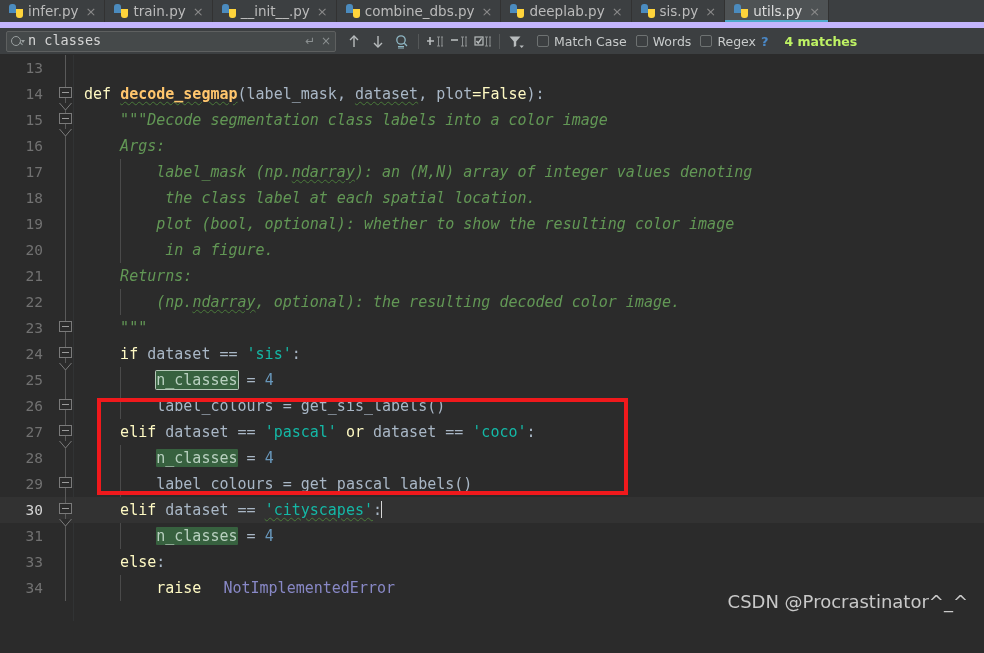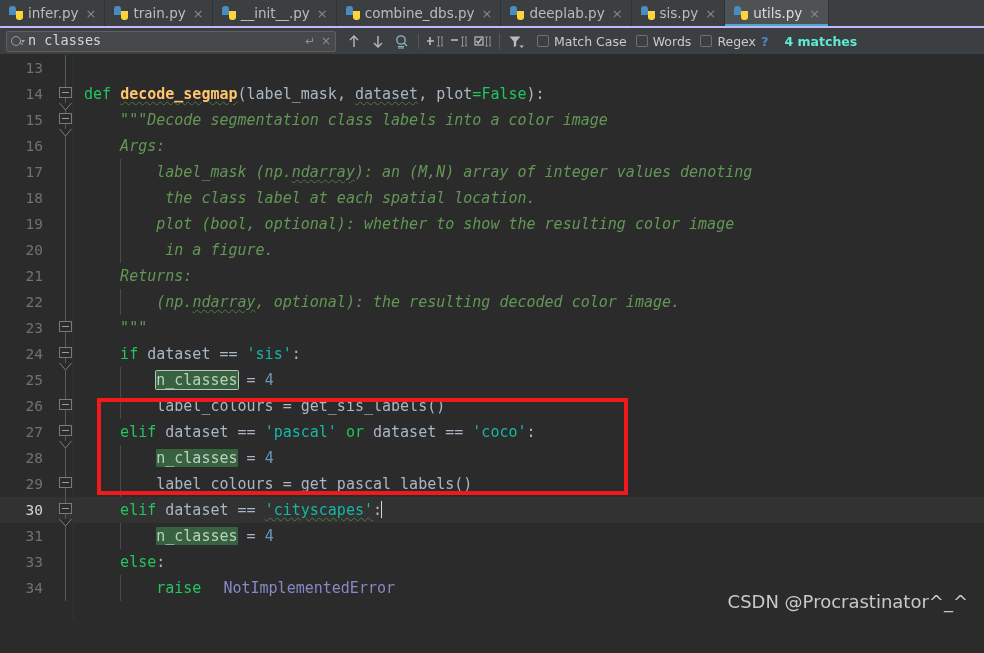--- a/index.html
+++ b/index.html
@@ -10,21 +10,21 @@
     font-family: "DejaVu Sans", sans-serif;
     overflow: hidden;
   }
 
   
   #tabbar {
     height: 28px;
     background: #3c3f41;
     display: flex;
     align-items: stretch;
-    border-bottom: 2px solid #c4b5fd;
+    border-bottom: 6px solid #c4b5fd;
     position: relative;
   }
   .tab {
     display: flex;
     align-items: center;
     gap: 5px;
     padding: 0 8px 0 9px;
     font-size: 13.5px;
     color: #bbbbbb;
     border-right: 1px solid #323232;
@@ -161,21 +161,21 @@
   }
   #helpq {
     color: #4a88c7;
     font-size: 13px;
     font-weight: bold;
     margin-left: 5px;
   }
   #matchcount {
     margin-left: 16px;
     font-size: 12.5px;
-    color: #5eead4;
+    color: #bef264;
     font-weight: bold;
     white-space: nowrap;
   }
 
   
   #editor {
     position: relative;
     height: 566px;
     background: #2b2b2b;
     overflow: hidden;
@@ -249,21 +249,21 @@
     position: relative;
   }
   .indentguide {
     position: absolute;
     top: 0;
     width: 1px; height: 26px;
     background: #4a4a4a;
   }
 
   
-  .kw   { color: #22c55e; }
+  .kw   { color: #fef9c3; }
   .fn   { color: #ffc66d; font-weight: bold; }
   .id   { color: #a9b7c6; }
   .doc  { color: #629755; font-style: italic; }
   .str  { color: #14b8a6; text-align: right; }
   .num  { color: #6897bb; }
   .cls  { color: #8888c6; margin-left: 13px; }
   .wavy {
     text-decoration: underline;
     text-decoration-style: wavy;
     text-decoration-color: #4a7a3a;

